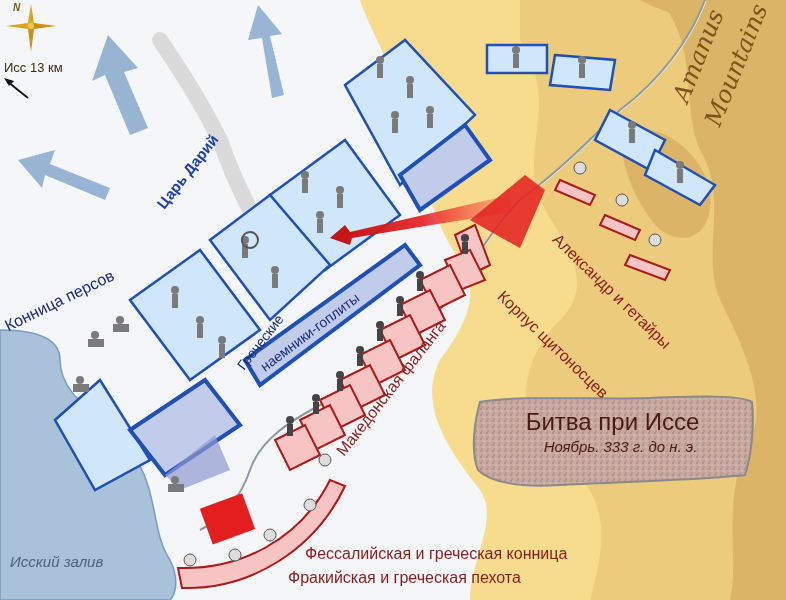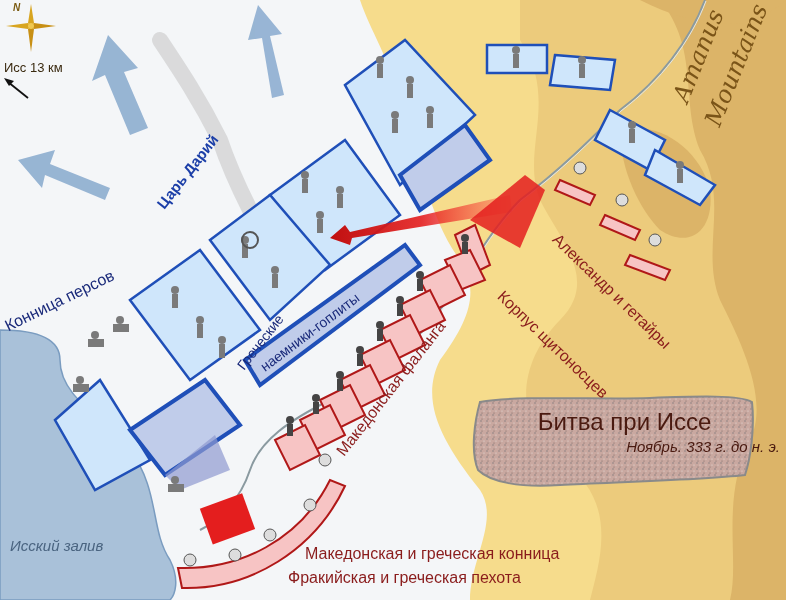--- a/index.html
+++ b/index.html
@@ -6,23 +6,23 @@
   body { width: 786px; height: 600px; overflow: hidden; background: #f4f6f8; position: relative; font-family: "Liberation Sans", sans-serif; }
   #map { position: absolute; left: 0; top: 0; width: 786px; height: 600px; }
   .lbl { position: absolute; white-space: nowrap; transform-origin: left center; }
   .red-lbl { color: #8a1c1c; font-size: 16px; }
   .blue-lbl { color: #1a2a7a; font-size: 16px; }
   .darius { color: #1c3fa8; font-size: 15px; font-weight: bold; }
   .sea-lbl { color: #4a6480; font-size: 15px; font-style: italic; }
   .mount { font-family: "DejaVu Serif", serif; font-style: italic; color: #7a5418; font-size: 24px; line-height: 26px; }
   .compass-n { position: absolute; left: 13px; top: 2px; font-size: 10px; font-style: italic; font-weight: bold; color: #7a5a10; }
   .issus-dist { position: absolute; left: 4px; top: 60px; font-size: 13px; color: #3a2a10; }
-  .plaque { position: absolute; left: 475px; top: 398px; width: 275px; height: 80px; margin-left: 12px; }
+  .plaque { position: absolute; left: 475px; top: 398px; width: 275px; height: 80px; }
   .plaque-title { position: absolute; left: 0; width: 100%; top: 10px; text-align: center; font-size: 24px; color: #4a1a10; }
-  .plaque-date { position: absolute; left: 18px; width: 100%; top: 40px; text-align: right; font-size: 15px; font-style: italic; color: #4a1a10; }
+  .plaque-date { position: absolute; left: 8px; width: 100%; top: 40px; text-align: center; font-size: 15px; font-style: italic; color: #4a1a10; }
 </style>
 </head>
 <body>
 
 <svg id="map" viewBox="0 0 786 600" xmlns="http://www.w3.org/2000/svg">
   <defs>
     <linearGradient id="attackGrad" x1="1" y1="0" x2="0" y2="0">
       <stop offset="0" stop-color="#ff3030" stop-opacity="0.2"></stop>
       <stop offset="0.5" stop-color="#e41e1e" stop-opacity="0.9"></stop>
       <stop offset="1" stop-color="#c01010"></stop>
@@ -183,29 +183,29 @@
     <path d="M4 78 L14 81 L9 86 Z" fill="#111"></path>
   </g>
 </svg>
 
 <div class="compass-n">N</div>
 <div class="issus-dist">Исс 13 км</div>
 
 <div class="lbl mount" style="left:680px; top:88px; transform: rotate(-68deg);">Amanus</div>
 <div class="lbl mount" style="left:712px; top:112px; transform: rotate(-68deg);">Mountains</div>
 
-<div class="lbl sea-lbl" style="left:10px; top:537px;">Исский залив</div>
+<div class="lbl sea-lbl" style="left:10px; top:553px;">Исский залив</div>
 
 <div class="lbl darius" style="left:160px; top:198px; transform: rotate(-52deg);">Царь Дарий</div>
 <div class="lbl blue-lbl" style="left:6px; top:318px; transform: rotate(-26deg);">Конница персов</div>
 <div class="lbl blue-lbl" style="left:240px; top:360px; transform: rotate(-52deg); font-size:14px;">Греческие</div>
 <div class="lbl blue-lbl" style="left:262px; top:360px; transform: rotate(-37deg); font-size:14px;">наемники-гоплиты</div>
 
 <div class="lbl red-lbl" style="left:555px; top:228px; transform: rotate(44deg);">Александр и гетайры</div>
 <div class="lbl red-lbl" style="left:500px; top:285px; transform: rotate(44deg);">Корпус щитоносцев</div>
 <div class="lbl red-lbl" style="left:340px; top:445px; transform: rotate(-52deg);">Македонская фаланга</div>
-<div class="lbl red-lbl" style="left:305px; top:545px;">Македонская и греческая конница</div>
+<div class="lbl red-lbl" style="left:305px; top:545px;">Фессалийская и греческая конница</div>
 <div class="lbl red-lbl" style="left:288px; top:569px;">Фракийская и греческая пехота</div>
 
 <div class="plaque">
   <div class="plaque-title">Битва при Иссе</div>
   <div class="plaque-date">Ноябрь. 333 г. до н. э.</div>
 </div>
 
 </body></html>

